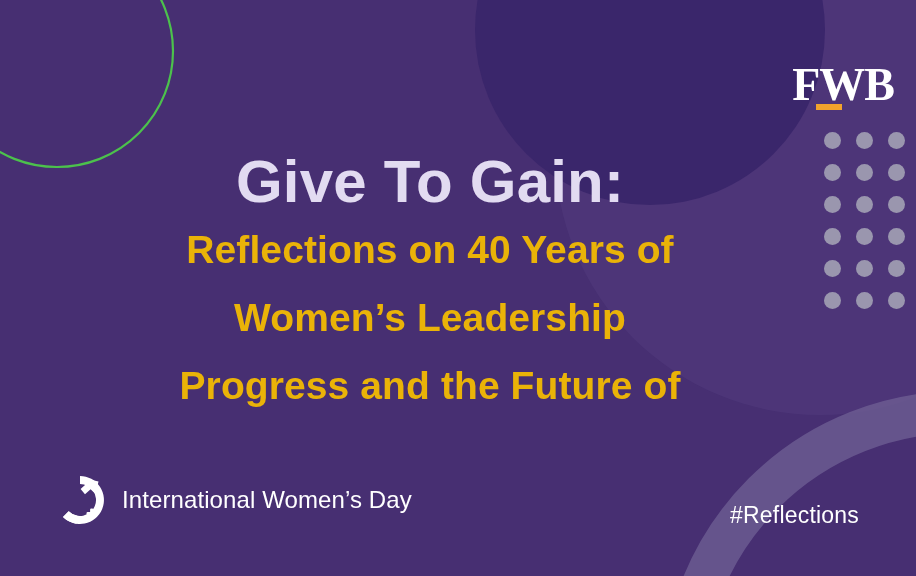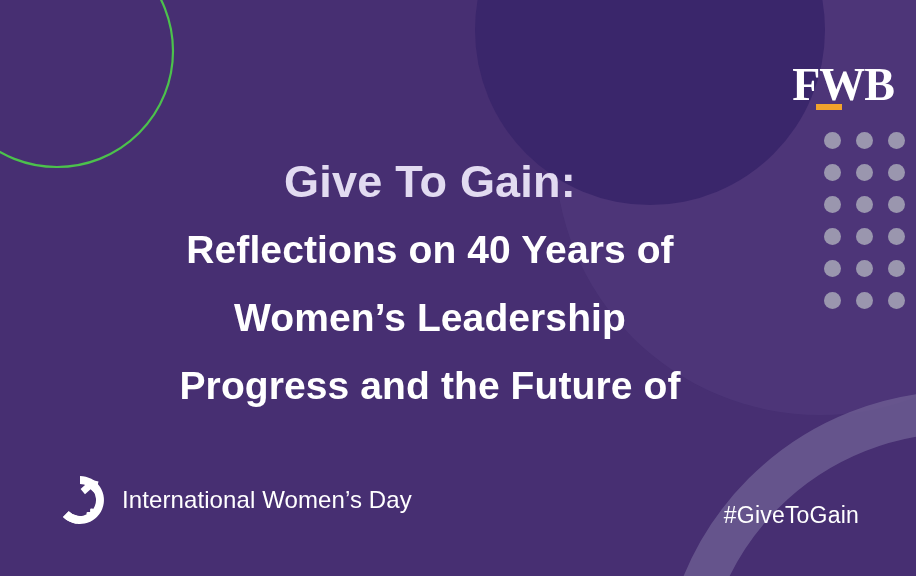--- a/index.html
+++ b/index.html
@@ -57,31 +57,31 @@
   
   #title-block{
     position:absolute;
     left:60px;top:148px;
     width:740px;
     text-align:center;
     z-index:5;
   }
   #title-line-1{
     display:block;
-    font-size:45px;
+    font-size:60px;
     font-weight:700;
     color:#e2dbf1;
     line-height:68px;
     letter-spacing:0.2px;
   }
   .title-line-sub{
     display:block;
     font-size:39px;
     font-weight:700;
-    color:#ffffff;
+    color:#eab308;
     line-height:68px;
     letter-spacing:0.1px;
   }
 
   
   #iwd-lockup{
     position:absolute;
     left:52px;bottom:48px;
     display:flex;align-items:center;gap:14px;
     z-index:6;
@@ -184,16 +184,16 @@
 
       <path d="M33.5 6.5 L46.5 9.5 L43.5 22.0 L38.6 17.2 L33.0 22.2 L28.6 17.0 L34.4 11.8 Z" fill="#ffffff"></path>
 
       <rect x="34.5" y="40.0" width="10.5" height="3.2" rx="1.2" fill="#ffffff"></rect>
       <rect x="38.1" y="36.4" width="3.2" height="10.5" rx="1.2" fill="#ffffff"></rect>
     </svg>
     <span id="iwd-wordmark">International Women’s Day</span>
   </div>
 
   <div id="hashtags">
-    <span>#GiveToGain</span>
+    <span>#Reflections</span>
   </div>
 
 </div>
 
 </body></html>

